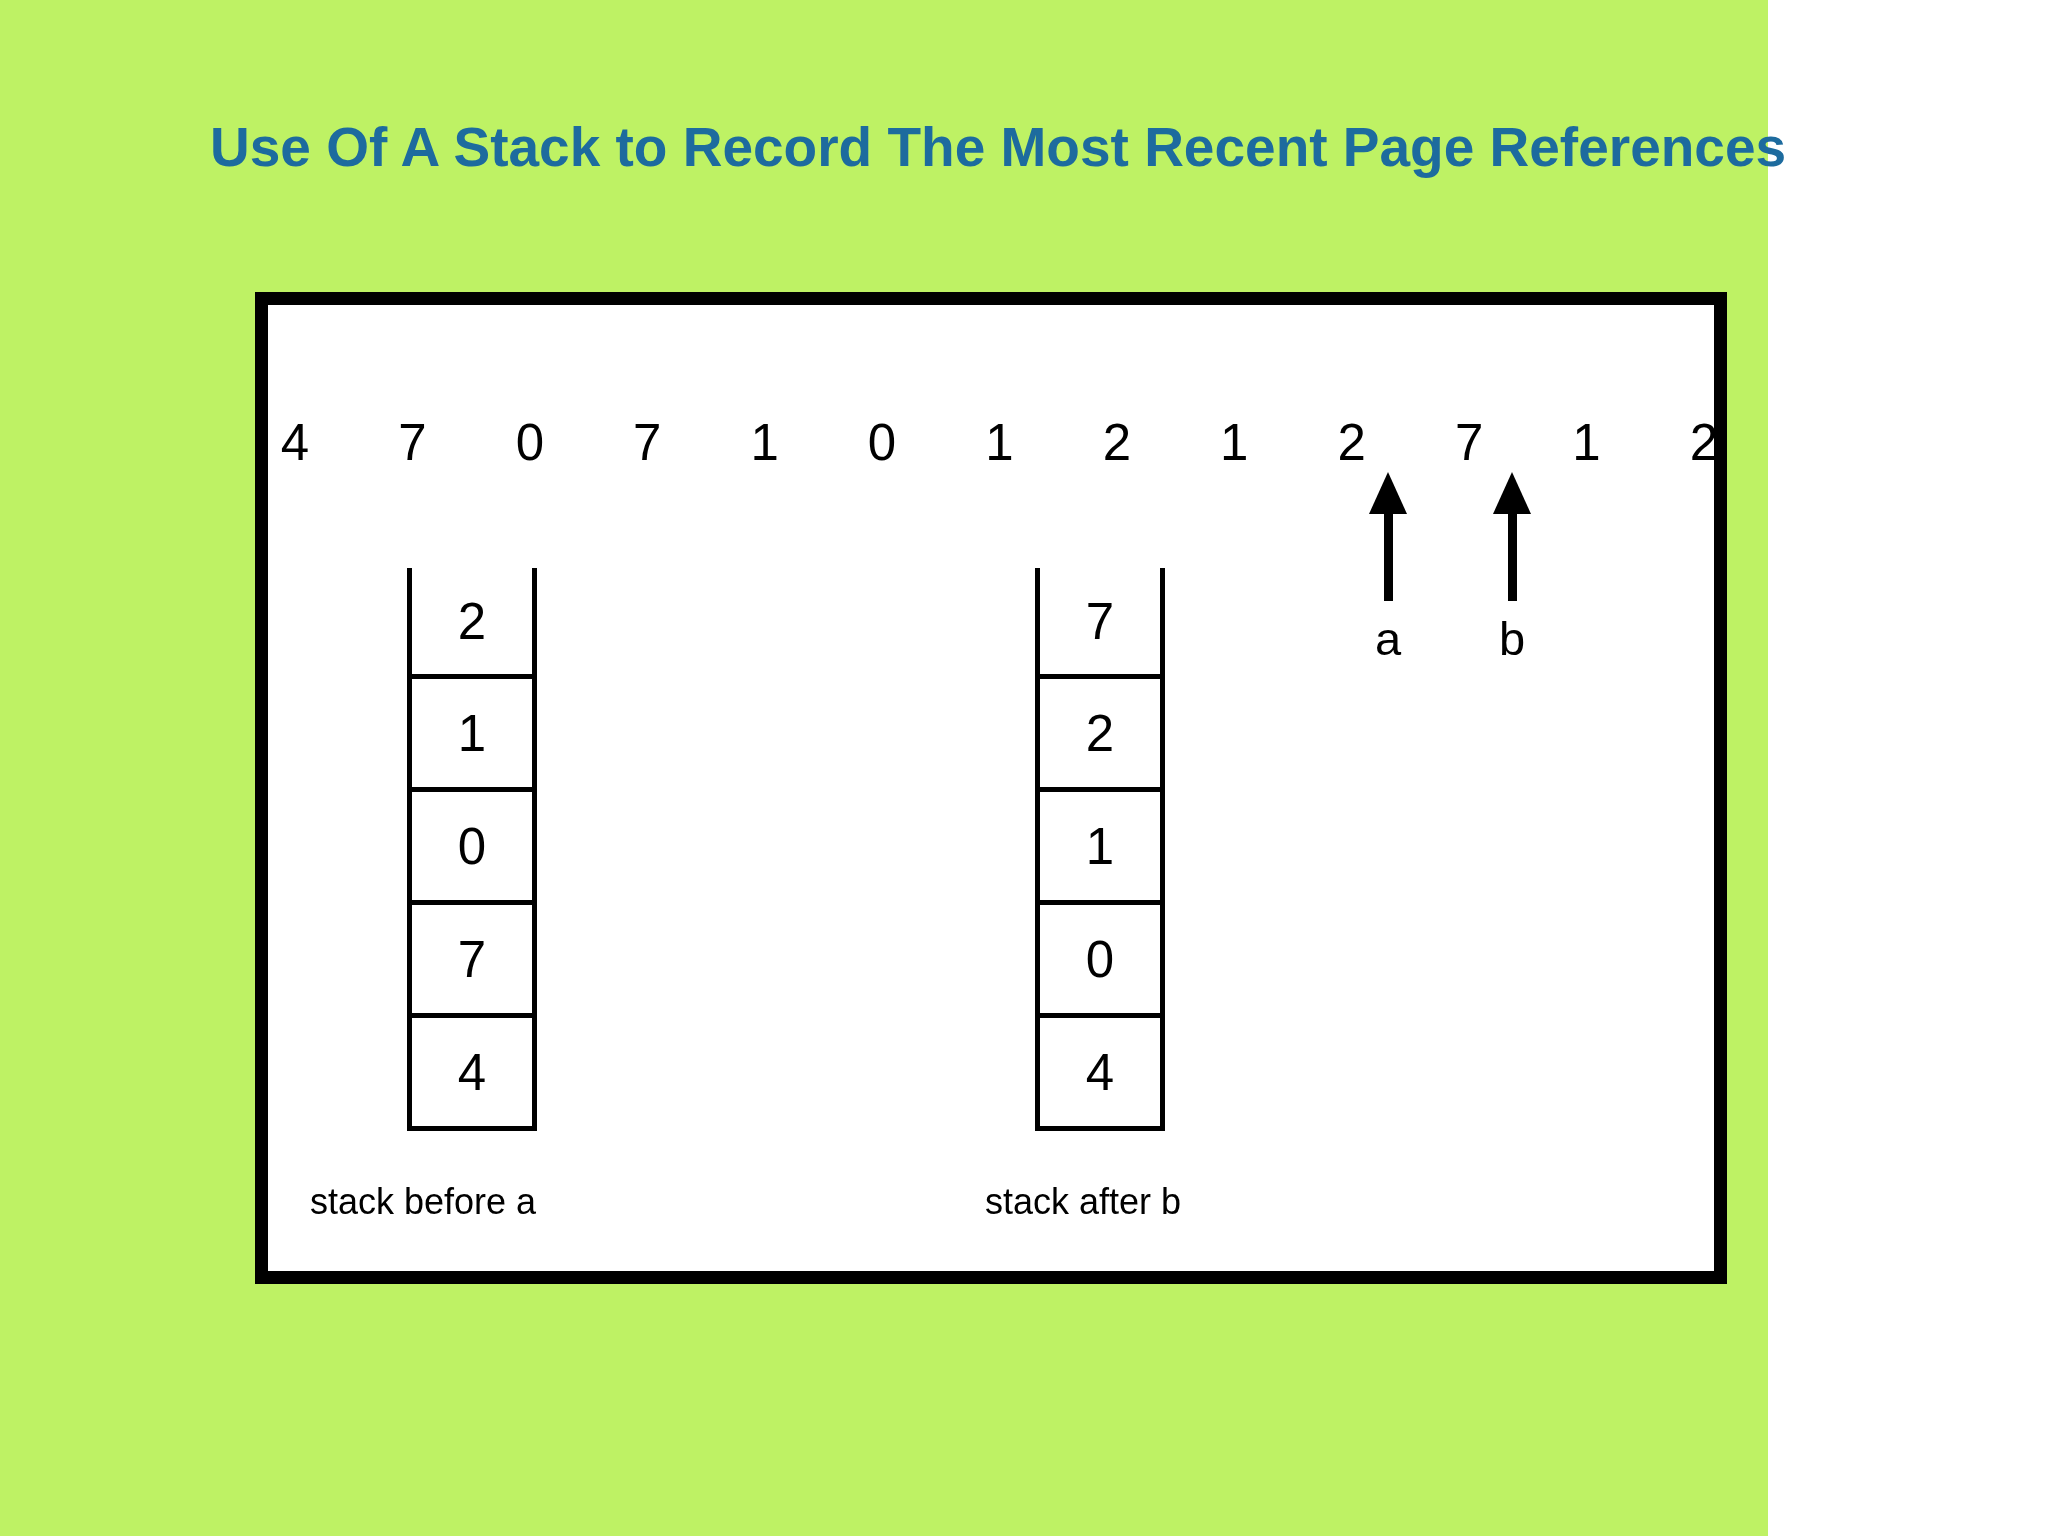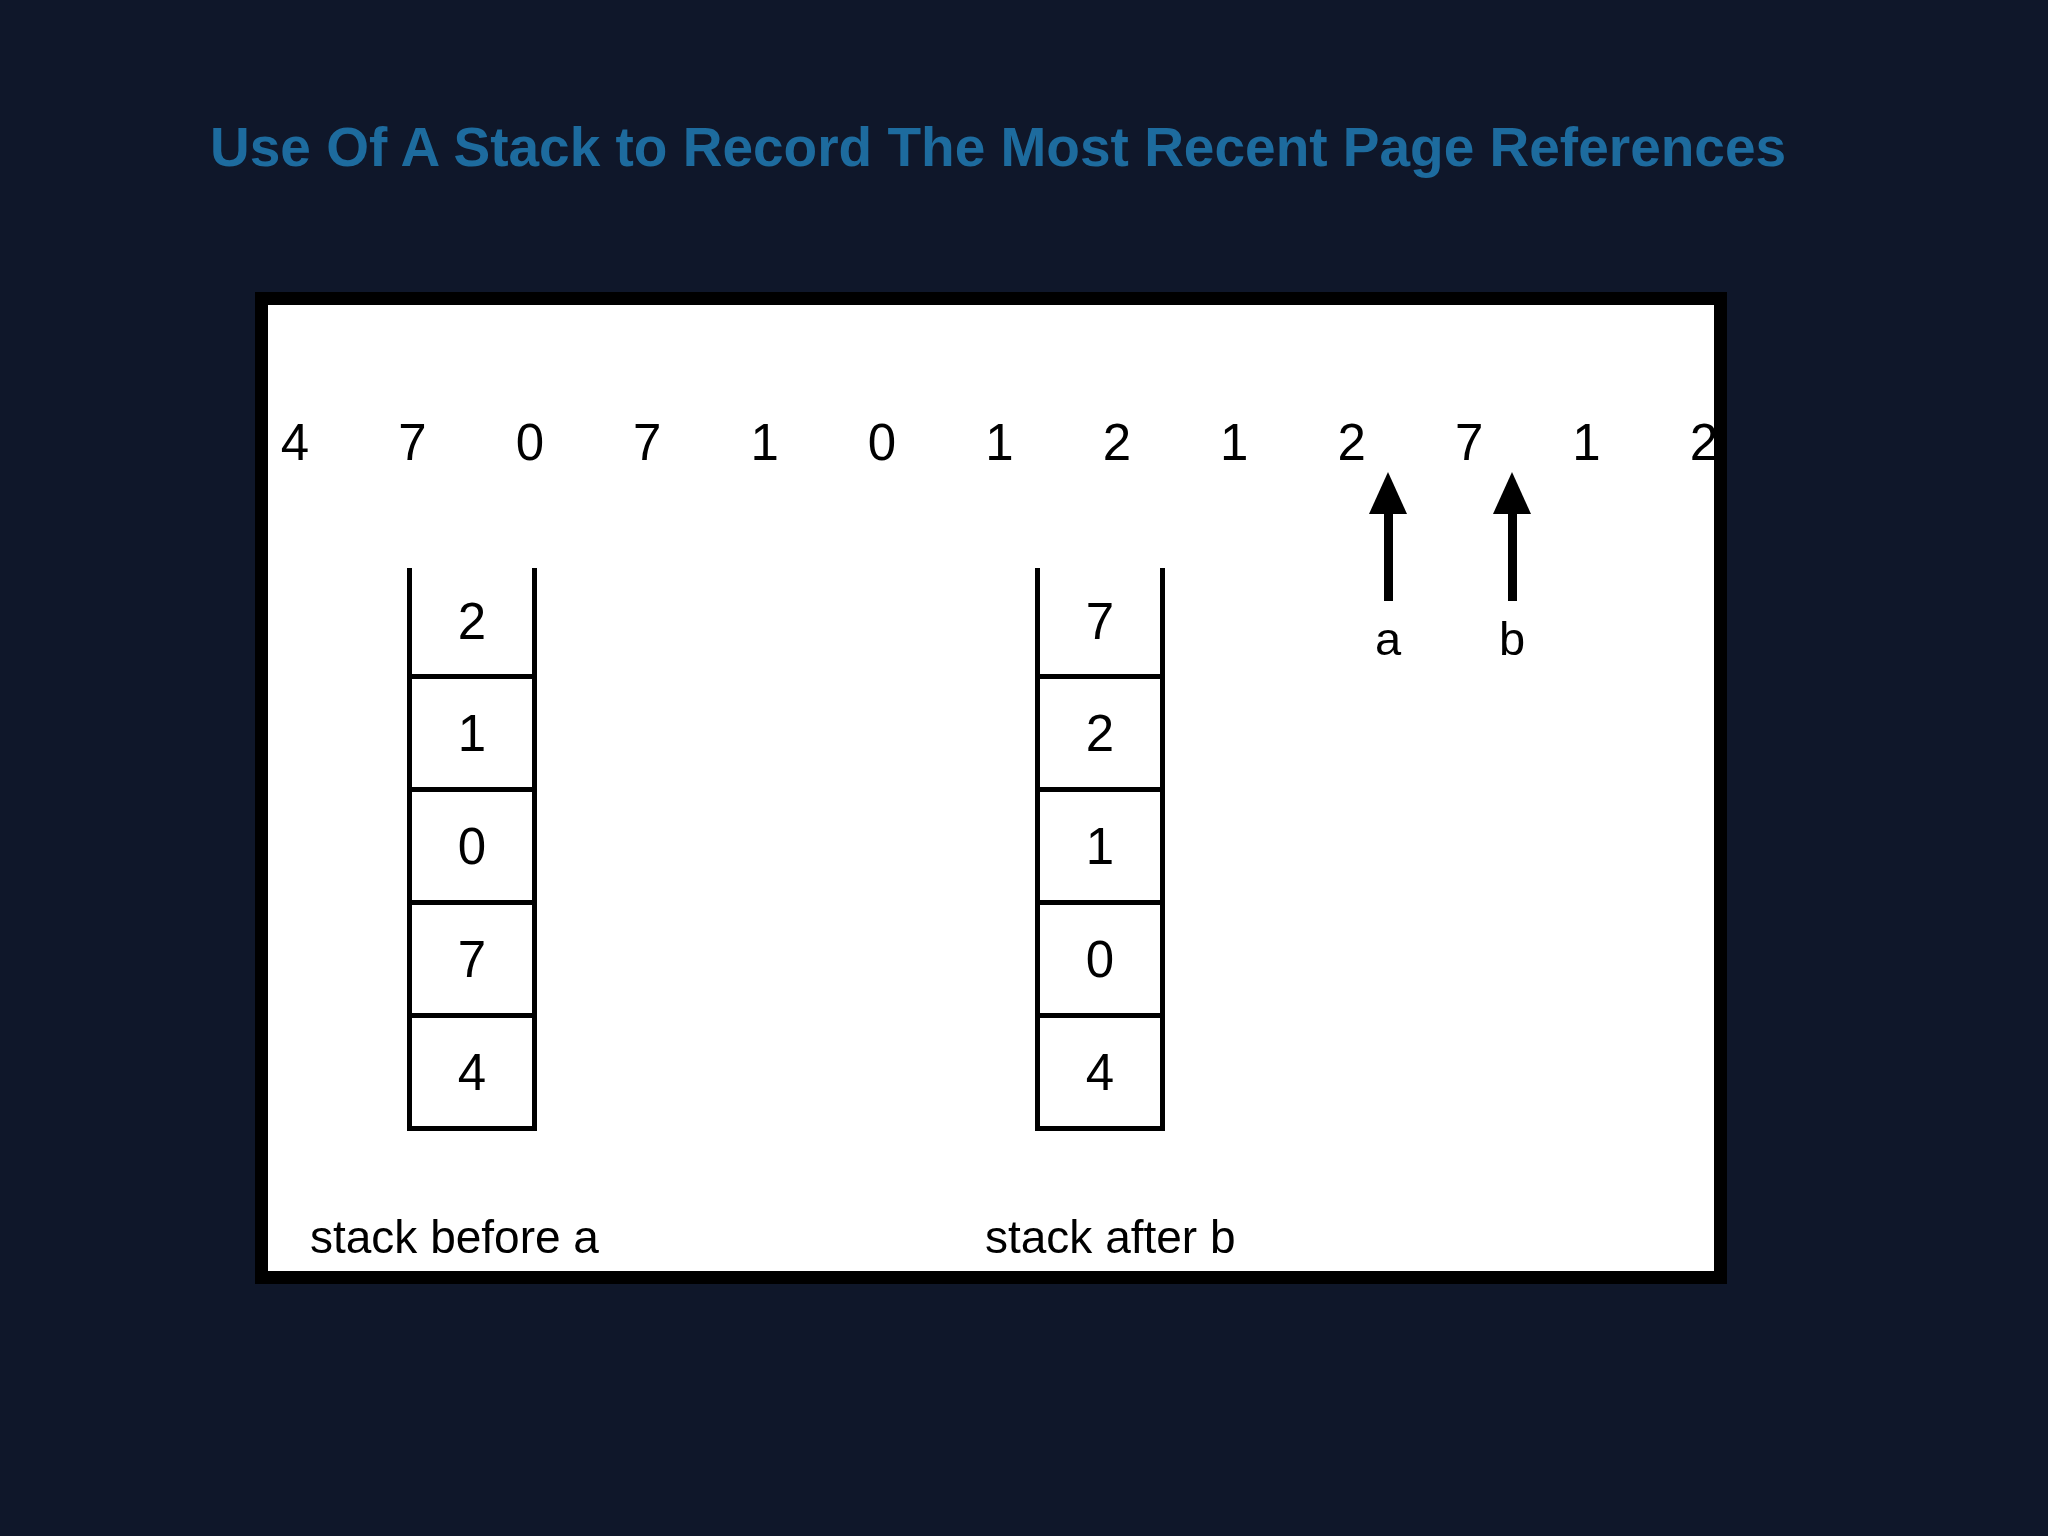--- a/index.html
+++ b/index.html
@@ -2,21 +2,21 @@
 <html><head>
 <meta charset="utf-8">
 <style>
   * { margin: 0; padding: 0; box-sizing: border-box; }
   html, body { background: #ffffff; }
   body {
     width: 2048px; height: 1536px;
     font-family: "Liberation Sans", sans-serif;
     position: relative; overflow: hidden;
   }
-  .screen { position: absolute; left: 0; top: 0; width: 2048px; height: 1536px; background: #0f172a; padding-left: 8px; }
+  .screen { position: absolute; left: 0; top: 0; width: 1768px; height: 1536px; background: #bef264; padding-left: 8px; }
 
   .title {
     position: absolute; left: 210px; top: 120px;
     font-size: 55px; font-weight: bold; line-height: 1;
     color: #1d6b9e; white-space: nowrap;
   }
 
   .diagram {
     position: absolute; left: 255px; top: 292px;
     width: 1472px; height: 992px;
@@ -65,22 +65,22 @@
   .stack-right { left: 767px; }
   .stack .cell {
     height: 113px;
     display: flex; align-items: center; justify-content: center;
     font-size: 51px; color: #000;
     border-top: 5px solid #000;
   }
   .stack .cell:first-child { height: 106px; border-top: none; } 
 
   .stack-label {
-    position: absolute; top: 909px;
-    font-size: 46px; line-height: 1; color: #000; white-space: nowrap;
+    position: absolute; top: 879px;
+    font-size: 36px; line-height: 1; color: #000; white-space: nowrap;
   }
   .stack-label-left { left: 42px; }
   .stack-label-right { left: 689px; margin-left: 28px; }
 </style>
 </head>
 <body>
 
 <div class="screen">
 
   <div class="title">Use Of A Stack to Record The Most Recent Page References</div>

